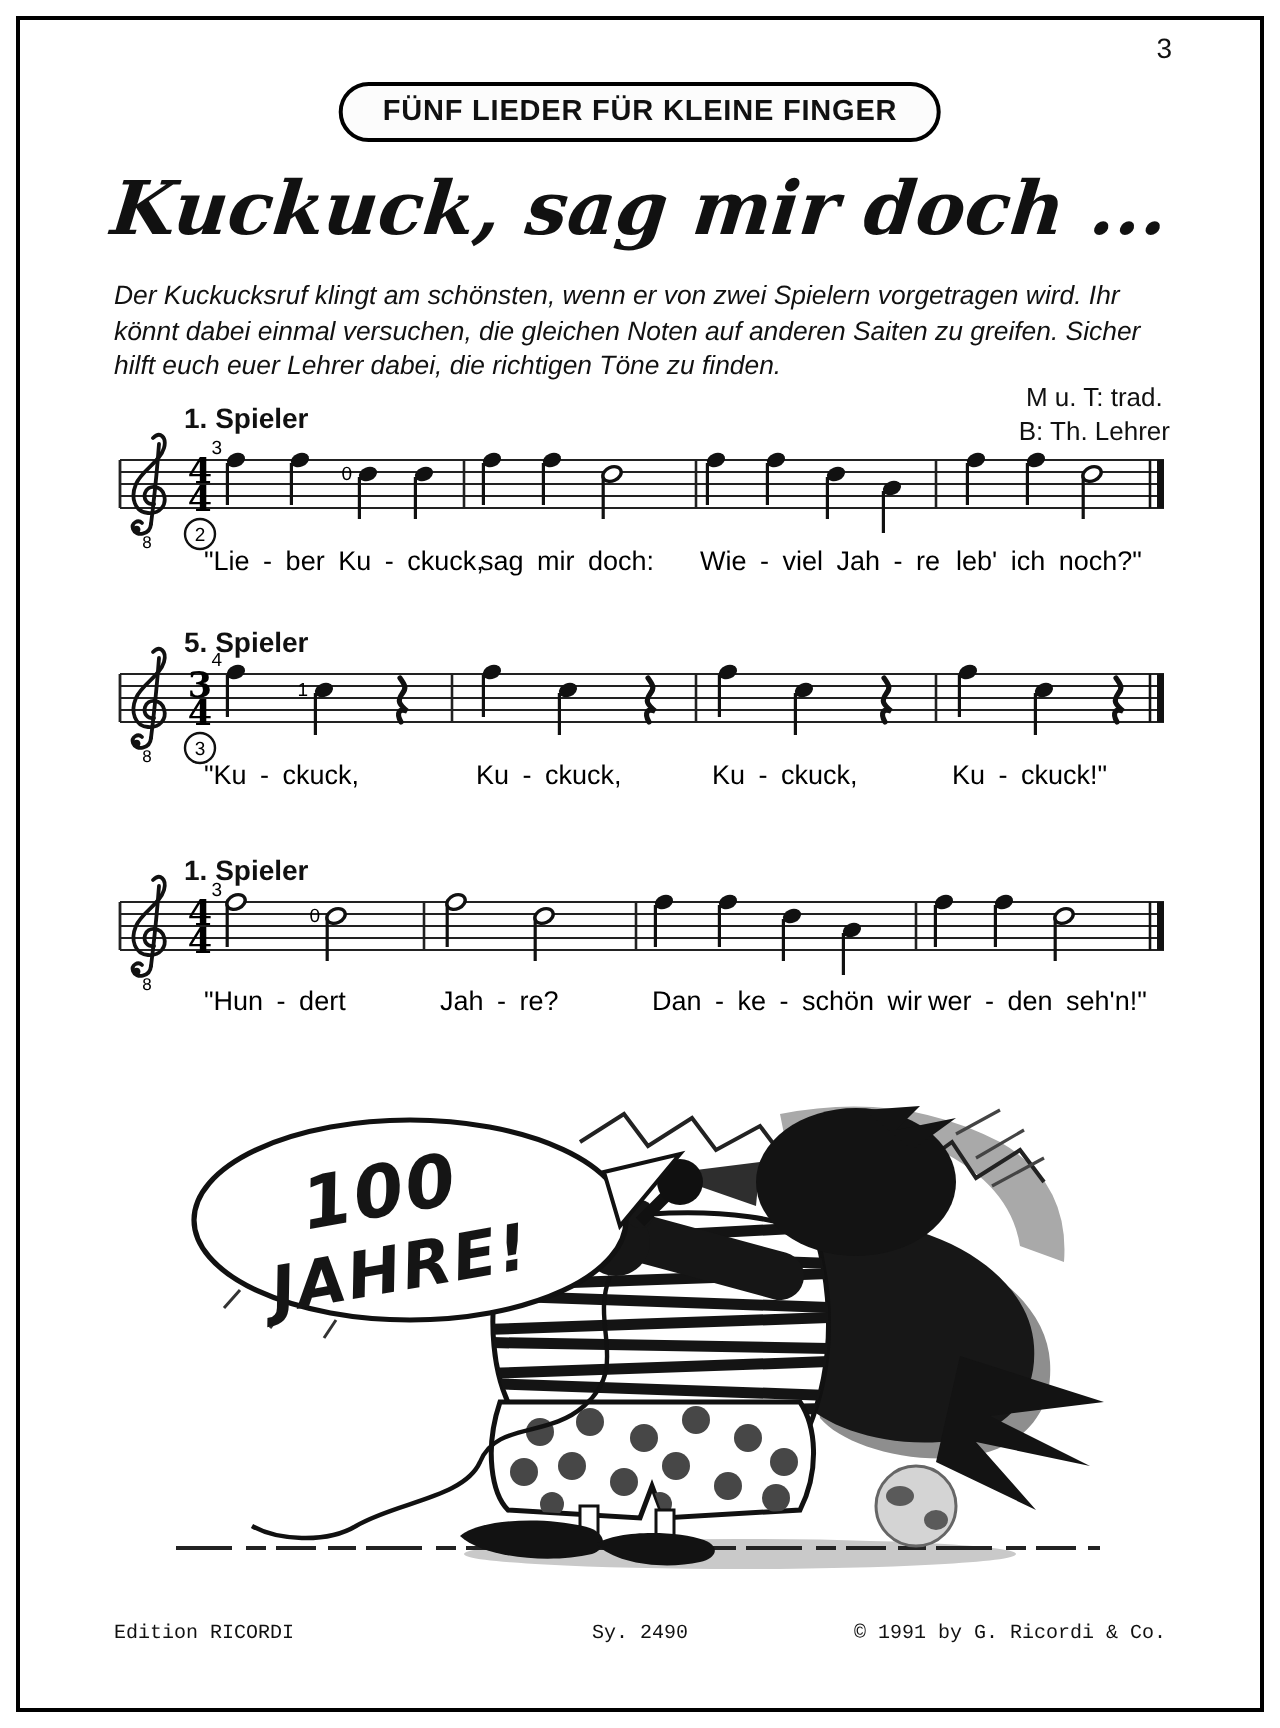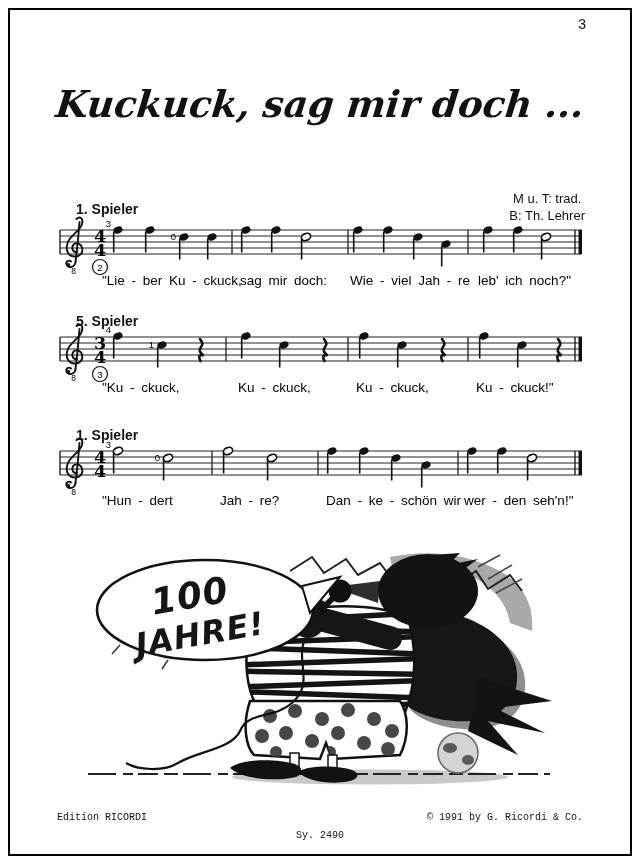--- a/index.html
+++ b/index.html
@@ -9,40 +9,42 @@
   .pagenum{position:absolute;top:16px;right:54px;font-size:14px;}
   .series-box{position:absolute;top:41px;left:50%;transform:translateX(-50%);
         border:2px solid #000;border-radius:16px;padding:5px 20px;background:#fcfcfc;
         font-weight:bold;font-size:14.5px;letter-spacing:.4px;white-space:nowrap;}
   .song-title{position:absolute;top:82px;left:0;width:100%;text-align:center;}
   .song-title span{display:inline-block;font-family:"DejaVu Serif",serif;font-style:italic;
         font-weight:bold;font-size:37px;transform:skewX(-6deg);}
   .intro{position:absolute;top:139px;left:57px;width:533px;font-style:italic;
         font-size:13.2px;line-height:1.33;}
   .credits{position:absolute;top:191px;right:55px;text-align:center;font-size:13px;line-height:1.3;}
-  .spieler{position:absolute;left:76px;font-weight:bold;font-size:14px;}
+  .spieler{position:absolute;left:92px;font-weight:bold;font-size:14px;}
   .staff-svg{position:absolute;left:0;width:640px;height:88px;}
   .cartoon-svg{position:absolute;left:80px;top:553px;width:480px;height:250px;}
   .footer{position:absolute;top:812px;left:57px;right:57px;font-family:Liberation Mono, monospace;
         font-size:10px;}
-  .footer .c{position:absolute;left:0;right:0;text-align:center;margin-top:18px;}
+  .footer .c{position:absolute;left:0;right:0;text-align:center;}
   .footer .r{position:absolute;right:0;}
   .tsig{font-family:"DejaVu Serif",serif;font-size:17.5px;font-weight:bold;}
   .fing{font-size:9.5px;font-family:"Liberation Sans",sans-serif;}
   .lyr{font-size:13.5px;font-family:"Liberation Sans",sans-serif;word-spacing:3px;}
   .oct{font-size:8.5px;font-family:"Liberation Sans",sans-serif;}
   .bub{font-family:"DejaVu Sans",sans-serif;font-weight:bold;font-style:italic;letter-spacing:1px;}
 </style>
 </head>
 <body>
 
 <div class="page">
   <div class="frame"></div>
   <div class="pagenum">3</div>
+  <div class="series-box">FÜNF LIEDER FÜR KLEINE FINGER</div>
   <div class="song-title"><span>Kuckuck, sag mir doch ...</span></div>
+  <div class="intro">Der Kuckucksruf klingt am schönsten, wenn er von zwei Spielern vorgetragen wird. Ihr könnt dabei einmal versuchen, die gleichen Noten auf anderen Saiten zu greifen. Sicher hilft euch euer Lehrer dabei, die richtigen Töne zu finden.</div>
   <div class="credits">
     <div>M u. T: trad.</div>
     <div>B: Th. Lehrer</div>
   </div>
 
   <div class="spieler" style="top:201px">1. Spieler</div>
   <div class="spieler" style="top:313px">5. Spieler</div>
   <div class="spieler" style="top:427px">1. Spieler</div>
 
   <svg class="staff-svg" style="top:210px" viewBox="0 0 640 88">

